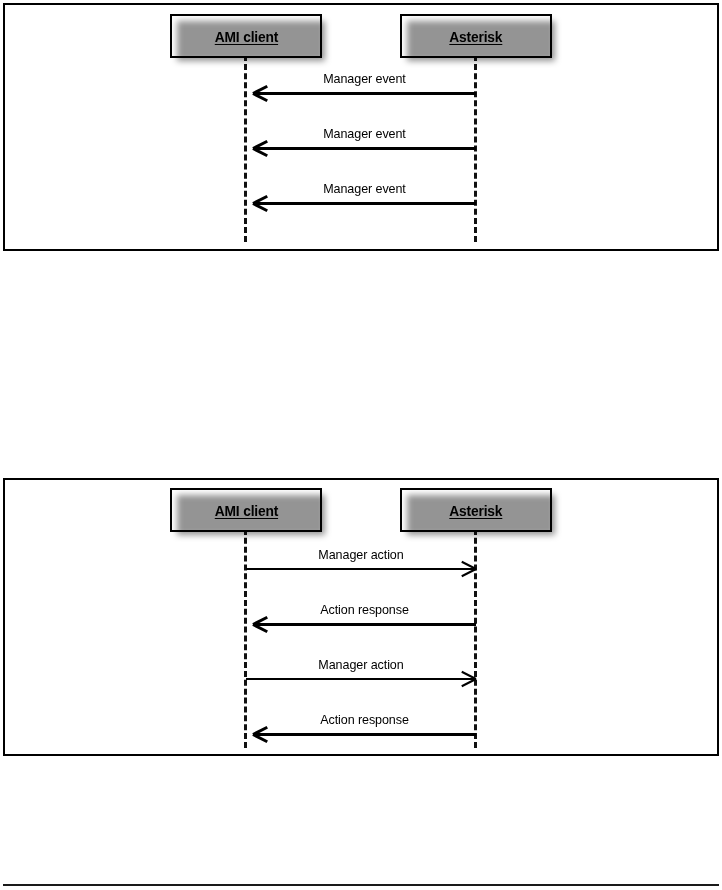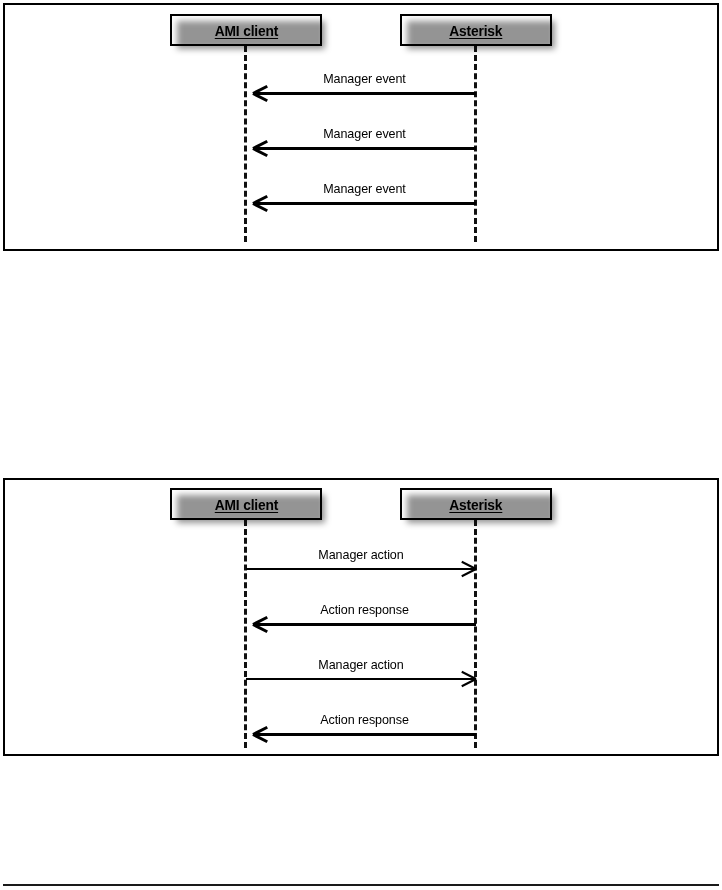--- a/index.html
+++ b/index.html
@@ -34,21 +34,21 @@
     position: absolute;
     inset: 0;
   }
 
   
   .participant {
     position: absolute;
     box-sizing: border-box;
     border: 2px solid #000000;
     background: #ffffff;
-    height: 32px;
+    height: 44px;
     display: flex;
     align-items: center;
     justify-content: center;
     z-index: 4;
   }
   .participant::after {
     
     content: "";
     position: absolute;
     left: 5px;

